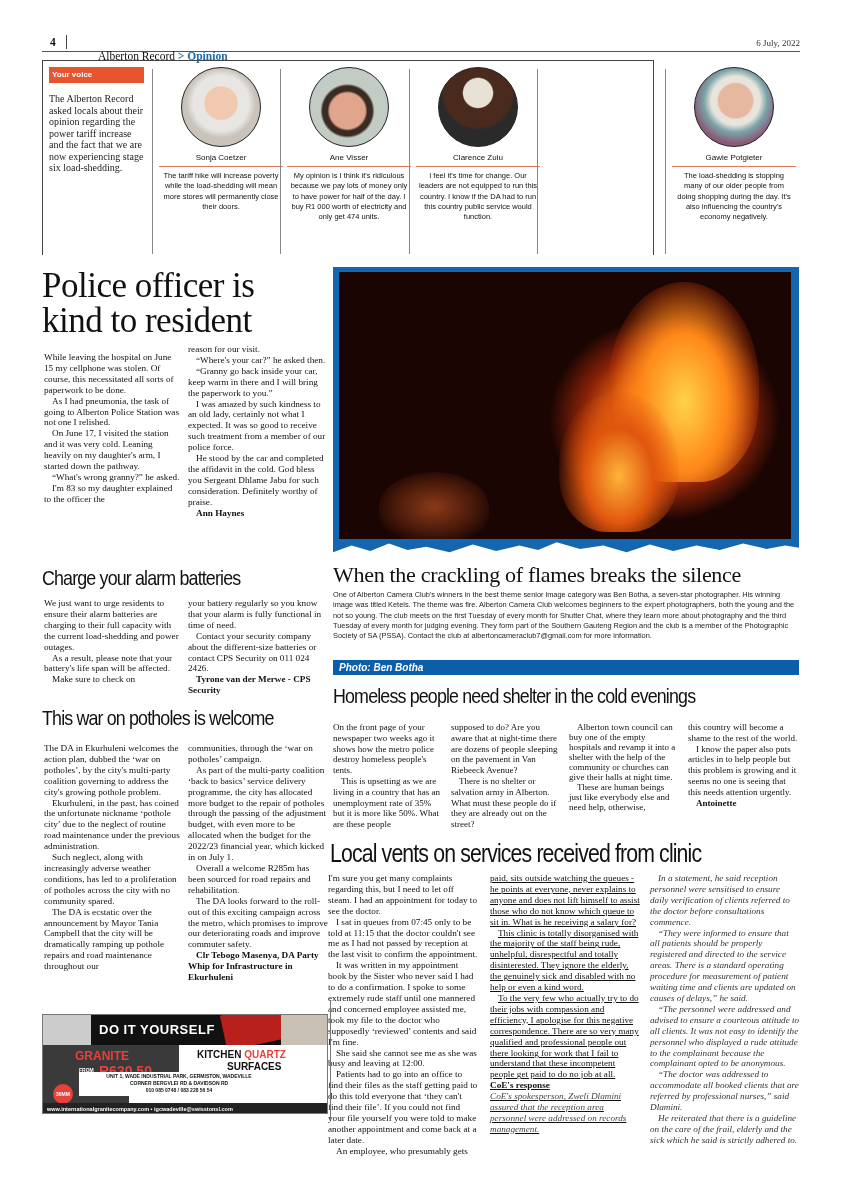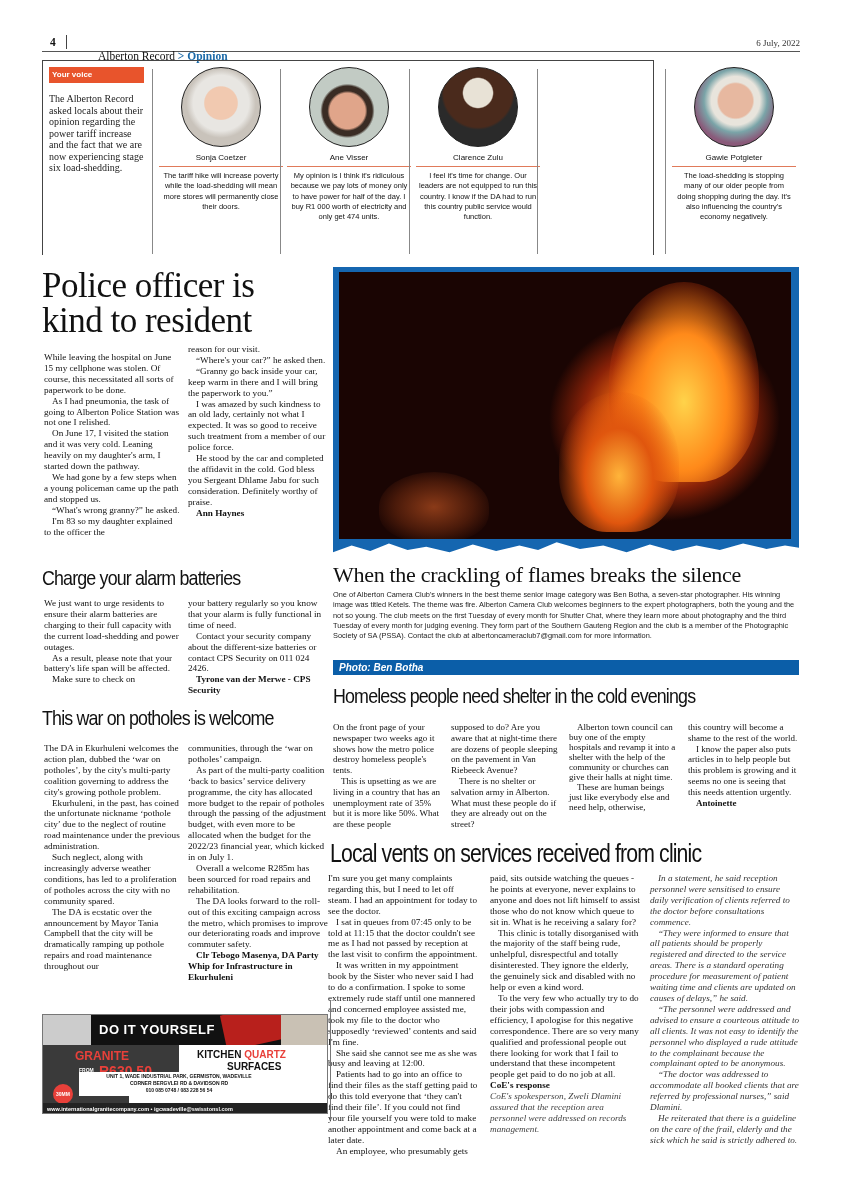--- a/index.html
+++ b/index.html
@@ -88,21 +88,20 @@
     <div class="vname">Gawie Potgieter</div>
     <div class="vquote">The load-shedding is stopping many of our older people from doing shopping during the day. It's also influencing the country's economy negatively.</div>
   </div>
 </div>
 
 <div class="abs h1" style="left:42px; top:268px; width:280px;">Police officer is kind to resident</div>
 <div class="abs body2 col2" style="left:44px; top:352px; width:136px;">
   <p class="first">While leaving the hospital on June 15 my cellphone was stolen. Of course, this necessitated all sorts of paperwork to be done.</p>
   <p>As I had pneumonia, the task of going to Alberton Police Station was not one I relished.</p>
   <p>On June 17, I visited the station and it was very cold. Leaning heavily on my daughter's arm, I started down the pathway.</p>
-  <p>We had gone by a few steps when a young policeman came up the path and stopped us.</p>
   <p>“What's wrong granny?” he asked.</p>
   <p>I'm 83 so my daughter explained to the officer the</p>
 </div>
 <div class="abs body2 col2" style="left:188px; top:344px; width:140px;">
   <p class="first">reason for our visit.</p>
   <p>“Where's your car?” he asked then.</p>
   <p>“Granny go back inside your car, keep warm in there and I will bring the paperwork to you.”</p>
   <p>I was amazed by such kindness to an old lady, certainly not what I expected. It was so good to receive such treatment from a member of our police force.</p>
   <p>He stood by the car and completed the affidavit in the cold. God bless you Sergeant Dhlame Jabu for such consideration. Definitely worthy of praise.</p>
   <p class="sign">Ann Haynes</p>
@@ -168,21 +167,21 @@
 
 <div class="abs h2" style="left:330px; top:839px; font-size:25px; line-height:28px;">Local vents on services received from clinic</div>
 <div class="abs body2" style="left:328px; top:873px; width:150px;">
   <p class="first">I'm sure you get many complaints regarding this, but I need to let off steam. I had an appointment for today to see the doctor.</p>
   <p>I sat in queues from 07:45 only to be told at 11:15 that the doctor couldn't see me as I had not passed by reception at the last visit to confirm the appointment.</p>
   <p>It was written in my appointment book by the Sister who never said I had to do a confirmation. I spoke to some extremely rude staff until one mannered and concerned employee assisted me, took my file to the doctor who supposedly ‘reviewed’ contents and said I'm fine.</p>
   <p>She said she cannot see me as she was busy and leaving at 12:00.</p>
   <p>Patients had to go into an office to find their files as the staff getting paid to do this told everyone that ‘they can't find their file’. If you could not find your file yourself you were told to make another appointment and come back at a later date.</p>
   <p>An employee, who presumably gets</p>
 </div>
-<div class="abs body2" style="left:490px; top:873px; width:150px;">
+<div class="abs body2" style="left:490px; top:873px; width:150px;text-decoration:underline;">
   <p class="first">paid, sits outside watching the queues - he points at everyone, never explains to anyone and does not lift himself to assist those who do not know which queue to sit in. What is he receiving a salary for?</p>
   <p>This clinic is totally disorganised with the majority of the staff being rude, unhelpful, disrespectful and totally disinterested. They ignore the elderly, the genuinely sick and disabled with no help or even a kind word.</p>
   <p>To the very few who actually try to do their jobs with compassion and efficiency, I apologise for this negative correspondence. There are so very many qualified and professional people out there looking for work that I fail to understand that these incompetent people get paid to do no job at all.</p>
   <p class="first bold">CoE's response</p>
   <p class="first ital" style="color:#444">CoE's spokesperson, Zweli Dlamini assured that the reception area personnel were addressed on records management.</p>
 </div>
 <div class="abs body2 ital" style="left:650px; top:873px; width:150px; color:#333;">
   <p>In a statement, he said reception personnel were sensitised to ensure daily verification of clients referred to the doctor before consultations commence.</p>
   <p>“They were informed to ensure that all patients should be properly registered and directed to the service areas. There is a standard operating procedure for measurement of patient waiting time and clients are updated on causes of delays,” he said.</p>
   <p>“The personnel were addressed and advised to ensure a courteous attitude to all clients. It was not easy to identify the personnel who displayed a rude attitude to the complainant because the complainant opted to be anonymous.</p>

